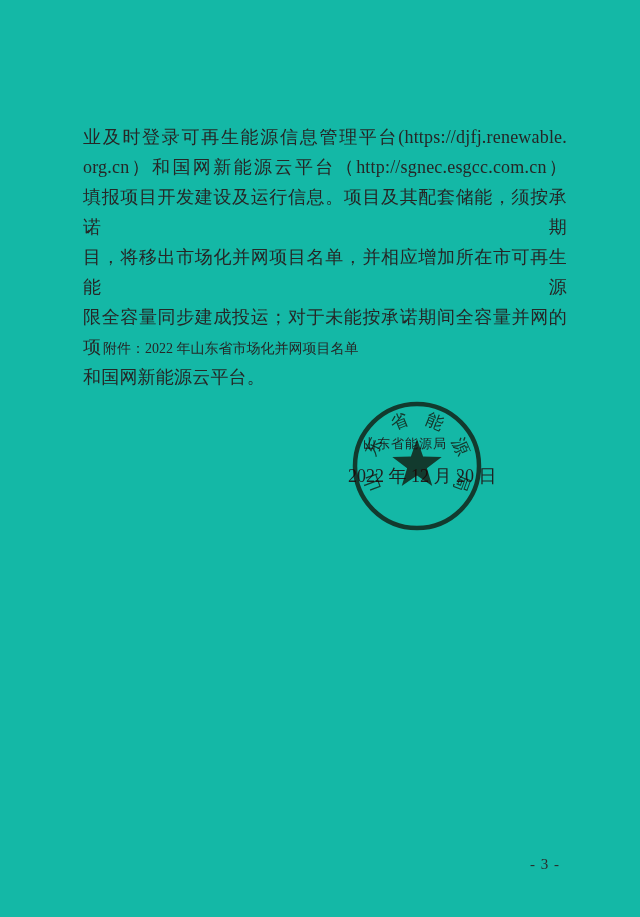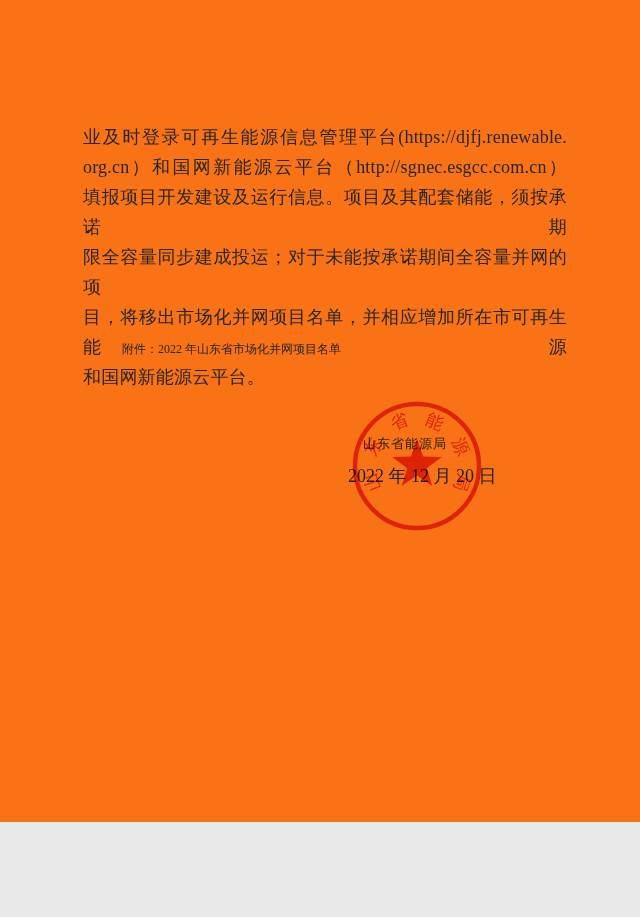--- a/index.html
+++ b/index.html
@@ -1,21 +1,21 @@
 <!DOCTYPE html>
 <html><head>
 <meta charset="utf-8">
 <style>
   html, body { margin: 0; padding: 0; background: #e9e9e9; }
   .page {
     position: relative;
     width: 640px;
-    height: 822px;
+    height: 917px;
     margin: 0 auto;
-    background: #f97316;
+    background: #14b8a6;
     overflow: hidden;
     font-family: "Liberation Serif", "DejaVu Serif", serif;
     color: #262626;
   }
   .body-paragraph {
     position: absolute;
     left: 83px;
     top: 122px;
     width: 484px;
     font-size: 18px;
@@ -23,23 +23,23 @@
     letter-spacing: 0.2px;
   }
   .body-line { white-space: nowrap; }
   .body-line.full {
     white-space: normal;
     text-align: justify;
     text-align-last: justify;
   }
   .attachment-line {
     position: absolute;
-    left: 122px;
+    left: 103px;
     top: 334px;
-    font-size: 12px;
+    font-size: 14px;
     line-height: 30px;
     white-space: pre;
   }
   .sig-org {
     position: absolute;
     left: 363px;
     top: 430px;
     font-size: 13px;
     line-height: 28px;
     letter-spacing: 1px;
@@ -89,22 +89,22 @@
 </style>
 </head>
 <body>
 
 <div class="page">
 
   <div class="body-paragraph">
     <div class="body-line full">业及时登录可再生能源信息管理平台(https://djfj.renewable.</div>
     <div class="body-line full">org.cn）和国网新能源云平台（http://sgnec.esgcc.com.cn）</div>
     <div class="body-line full">填报项目开发建设及运行信息。项目及其配套储能，须按承诺期</div>
+    <div class="body-line full">目，将移出市场化并网项目名单，并相应增加所在市可再生能源</div>
     <div class="body-line full">限全容量同步建成投运；对于未能按承诺期间全容量并网的项</div>
-    <div class="body-line full">目，将移出市场化并网项目名单，并相应增加所在市可再生能源</div>
     <div class="body-line">和国网新能源云平台。</div>
   </div>
 
   <div class="attachment-line">附件：2022 年山东省市场化并网项目名单</div>
 
   <div class="sig-org">山东省能源局</div>
   <div class="sig-date">2022 年 12 月 20 日</div>
 
   <svg class="seal" viewBox="0 0 136 136" xmlns="http://www.w3.org/2000/svg">
     <circle class="seal-ring" cx="68" cy="68" r="62"></circle>

